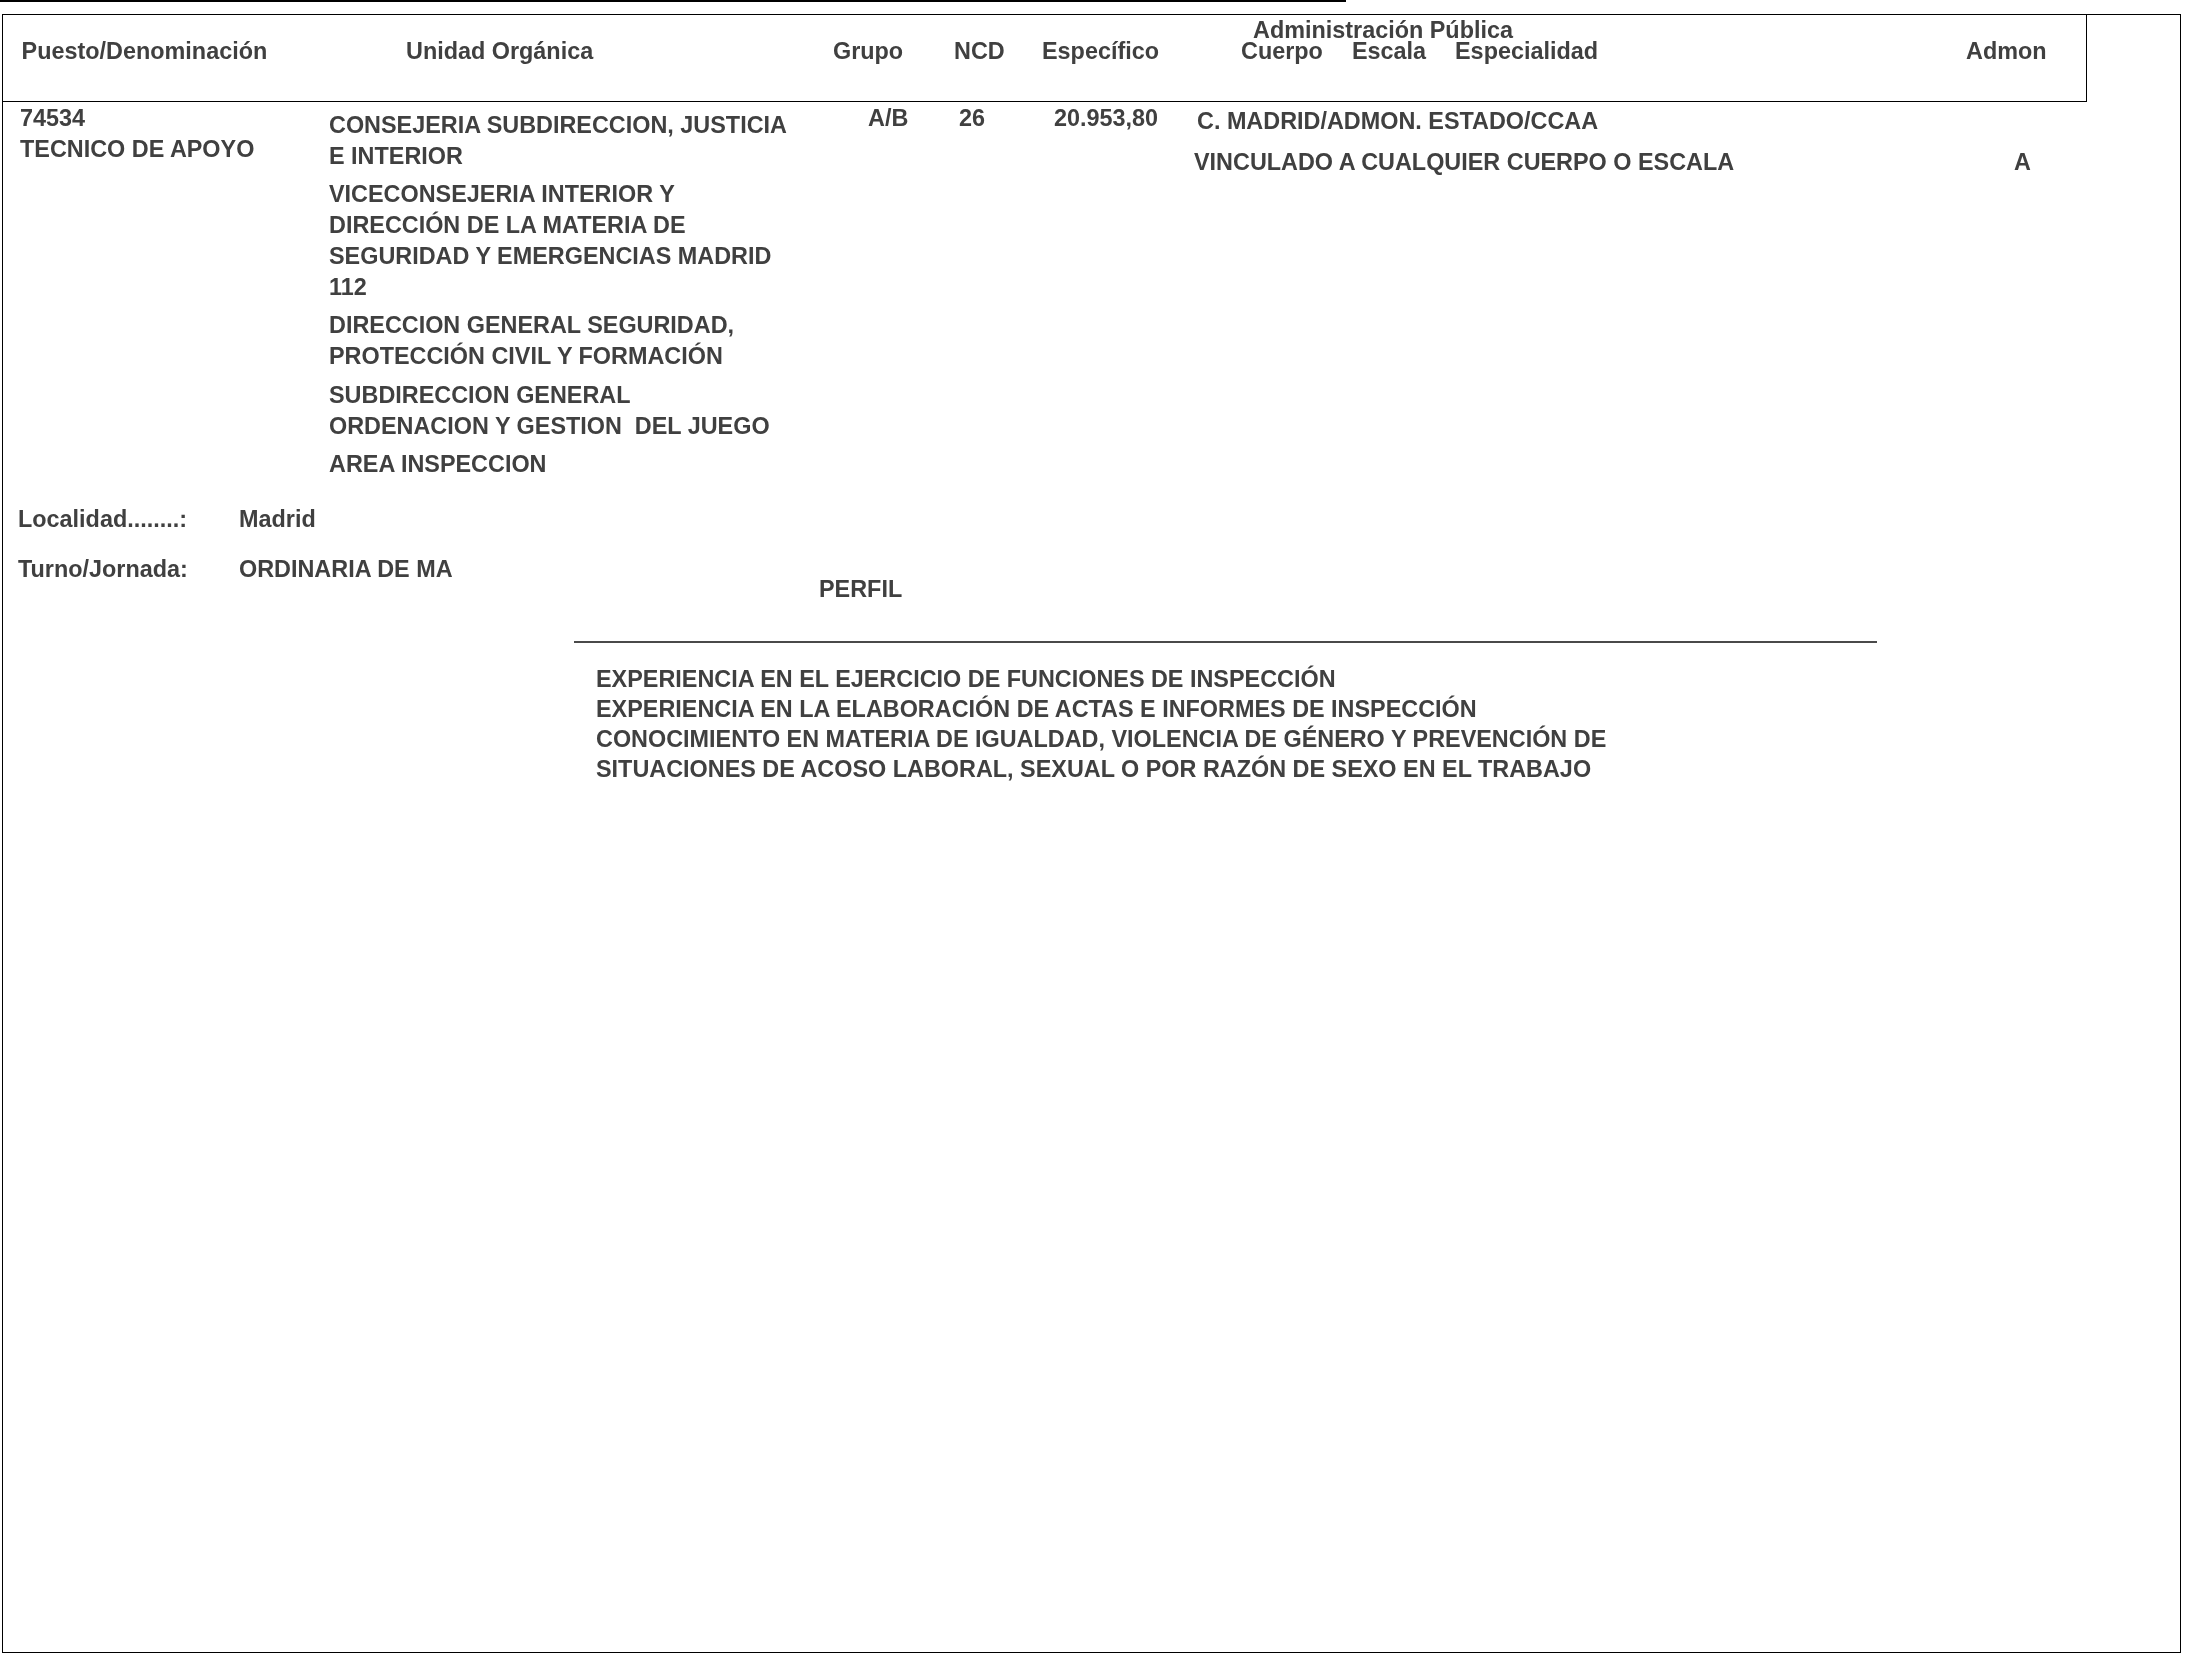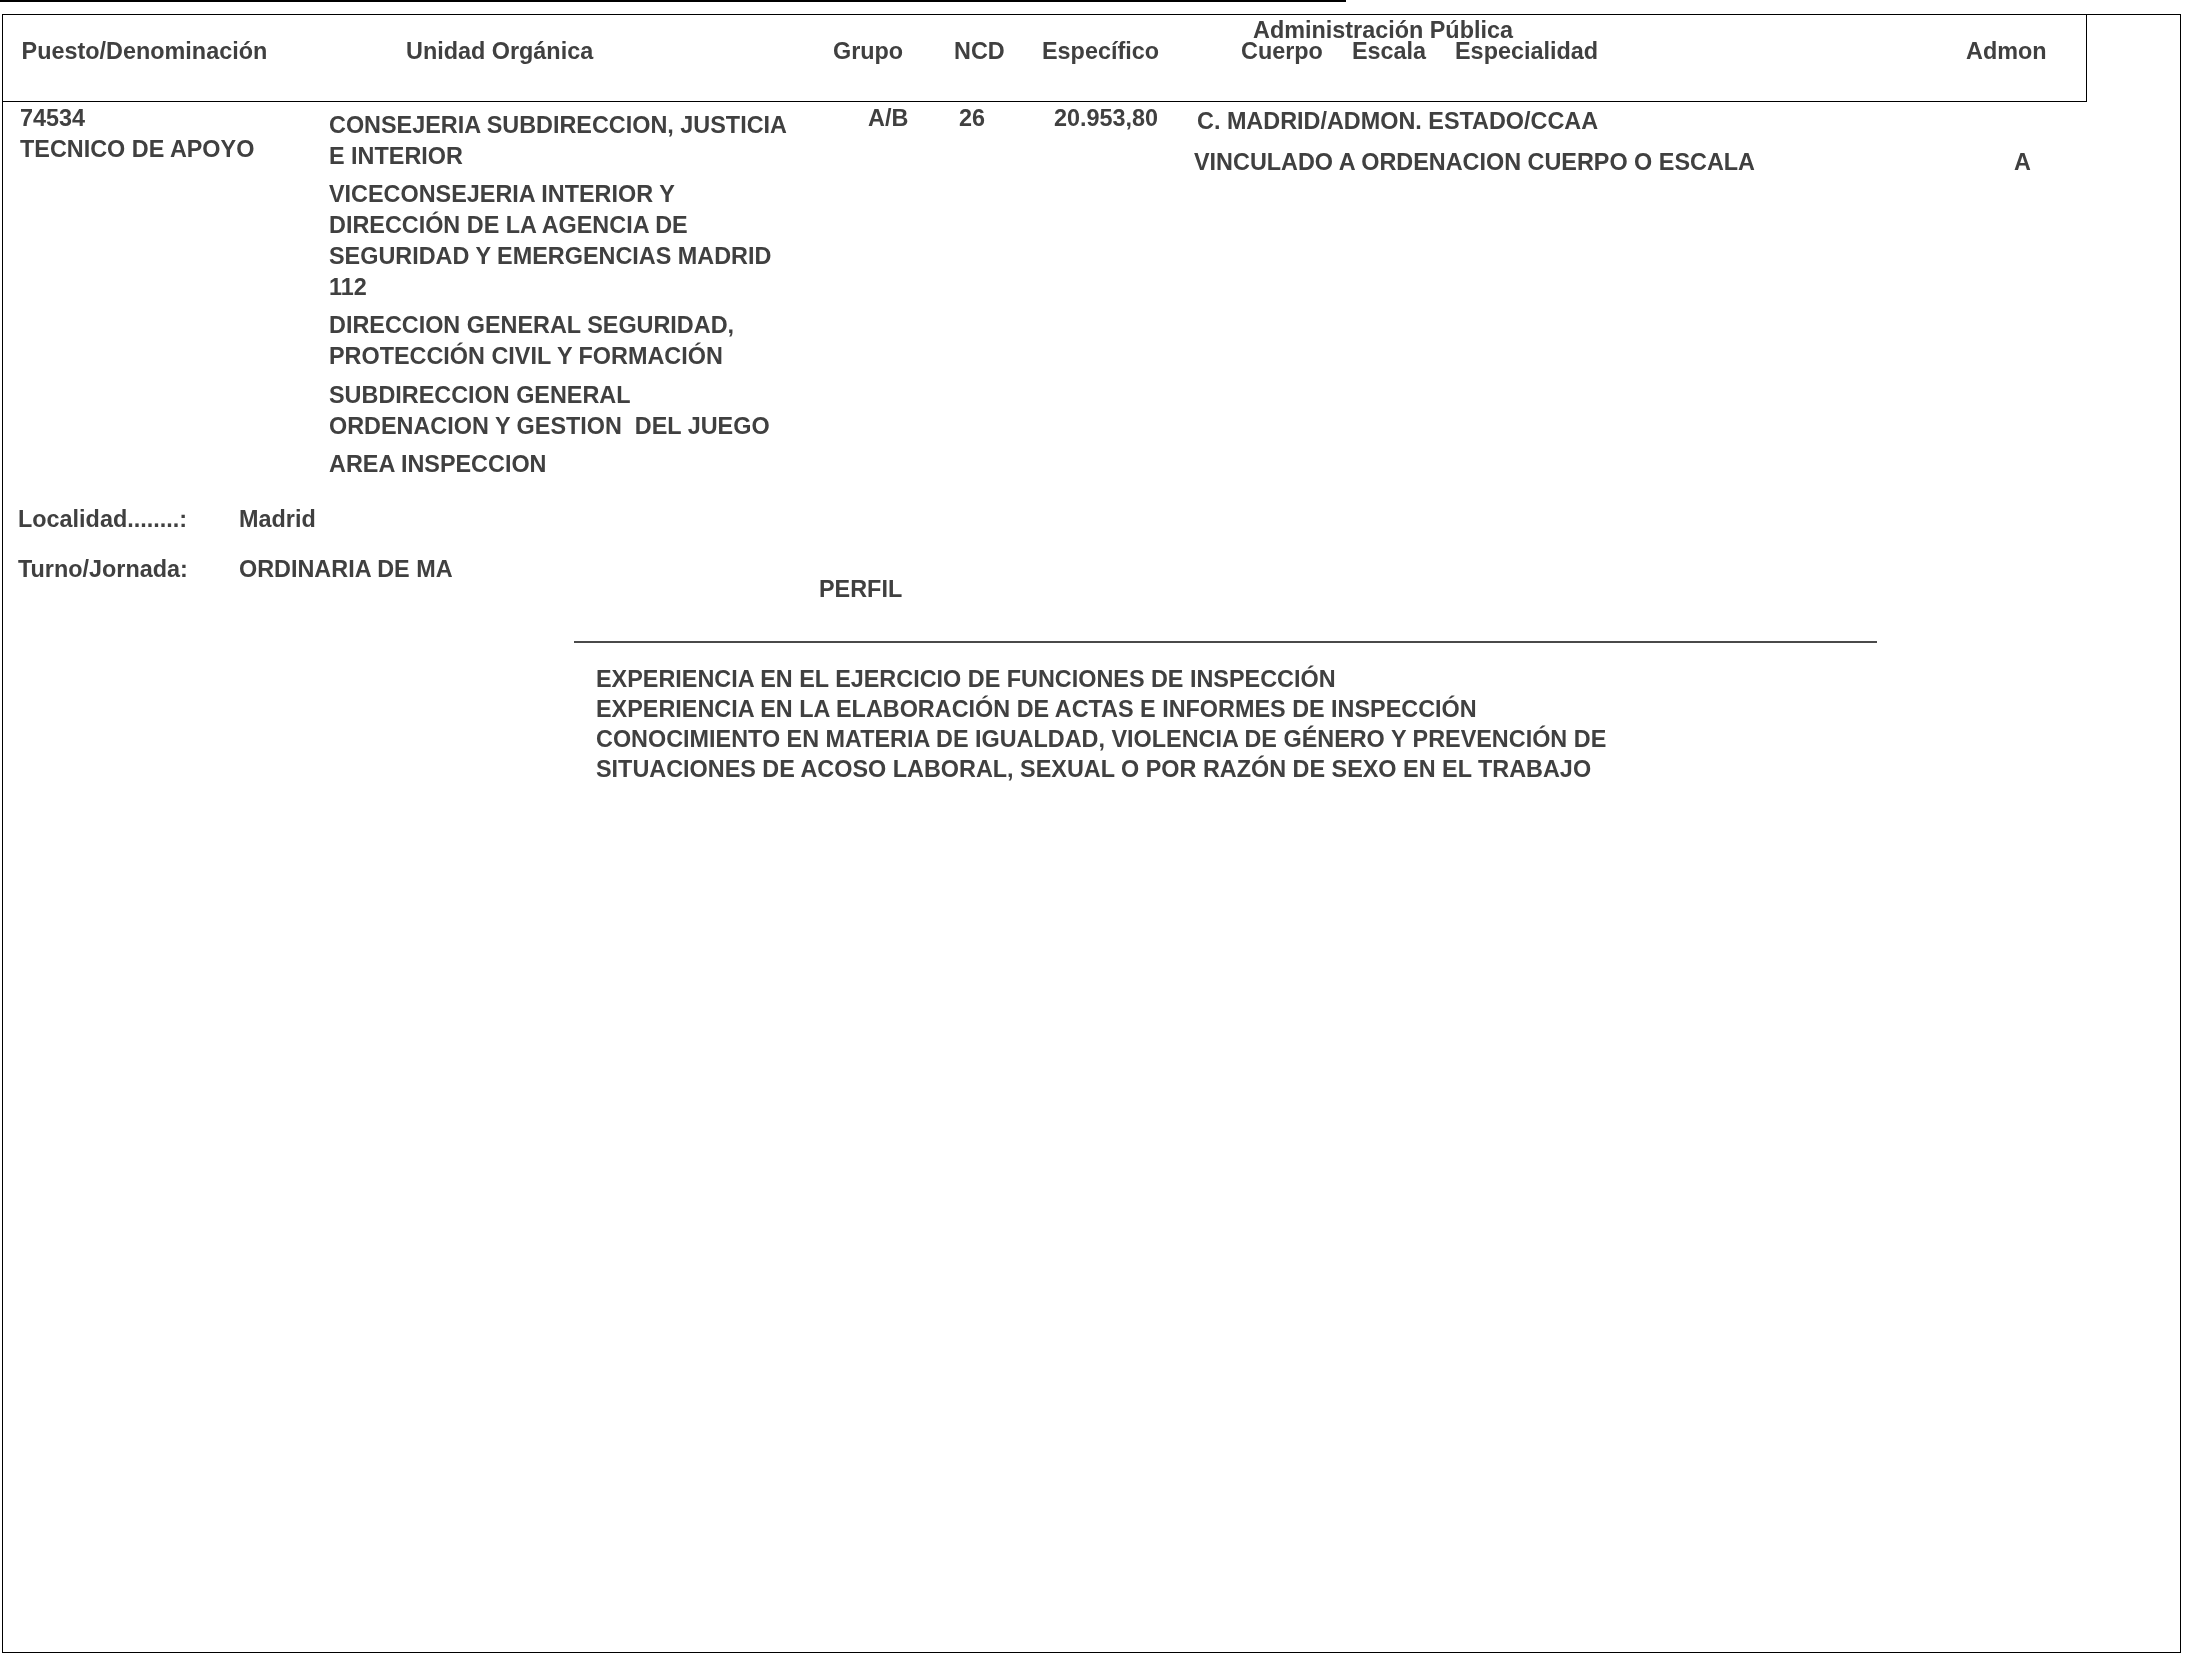--- a/index.html
+++ b/index.html
@@ -99,21 +99,21 @@
   <div class="abs txt" style="left:20px; top:107px;">74534</div>
   <div class="abs txt" style="left:20px; top:138px;">TECNICO DE APOYO</div>
 
   <div class="unidad-col">
     <div class="unidad-block">
       <div>CONSEJERIA SUBDIRECCION, JUSTICIA</div>
       <div>E INTERIOR</div>
     </div>
     <div class="unidad-block">
       <div>VICECONSEJERIA INTERIOR Y</div>
-      <div>DIRECCIÓN DE LA AGENCIA DE</div>
+      <div>DIRECCIÓN DE LA MATERIA DE</div>
       <div>SEGURIDAD Y EMERGENCIAS MADRID</div>
       <div>112</div>
     </div>
     <div class="unidad-block">
       <div>DIRECCION GENERAL SEGURIDAD,</div>
       <div>PROTECCIÓN CIVIL Y FORMACIÓN</div>
     </div>
     <div class="unidad-block">
       <div>SUBDIRECCION GENERAL</div>
       <div>ORDENACION Y GESTION  DEL JUEGO</div>
@@ -121,21 +121,21 @@
     <div class="unidad-block">
       <div>AREA INSPECCION</div>
     </div>
   </div>
 
   <div class="abs txt" style="left:868px; top:107px;">A/B</div>
   <div class="abs txt" style="left:959px; top:107px;">26</div>
   <div class="abs txt" style="left:1054px; top:107px;">20.953,80</div>
 
   <div class="abs txt" style="left:1197px; top:110px;">C. MADRID/ADMON. ESTADO/CCAA</div>
-  <div class="abs txt" style="left:1194px; top:151px;">VINCULADO A ORDENACION CUERPO O ESCALA</div>
+  <div class="abs txt" style="left:1194px; top:151px;">VINCULADO A CUALQUIER CUERPO O ESCALA</div>
   <div class="abs txt" style="left:2014px; top:151px;">A</div>
 
   <div class="abs txt" style="left:18px; top:508px;">Localidad........:</div>
   <div class="abs txt" style="left:239px; top:508px;">Madrid</div>
   <div class="abs txt" style="left:18px; top:558px;">Turno/Jornada:</div>
   <div class="abs txt" style="left:239px; top:558px;">ORDINARIA DE MA</div>
 
   <div class="abs txt" style="left:819px; top:578px;">PERFIL</div>
   <div class="perfil-divider"></div>
   <div class="perfil-list">

